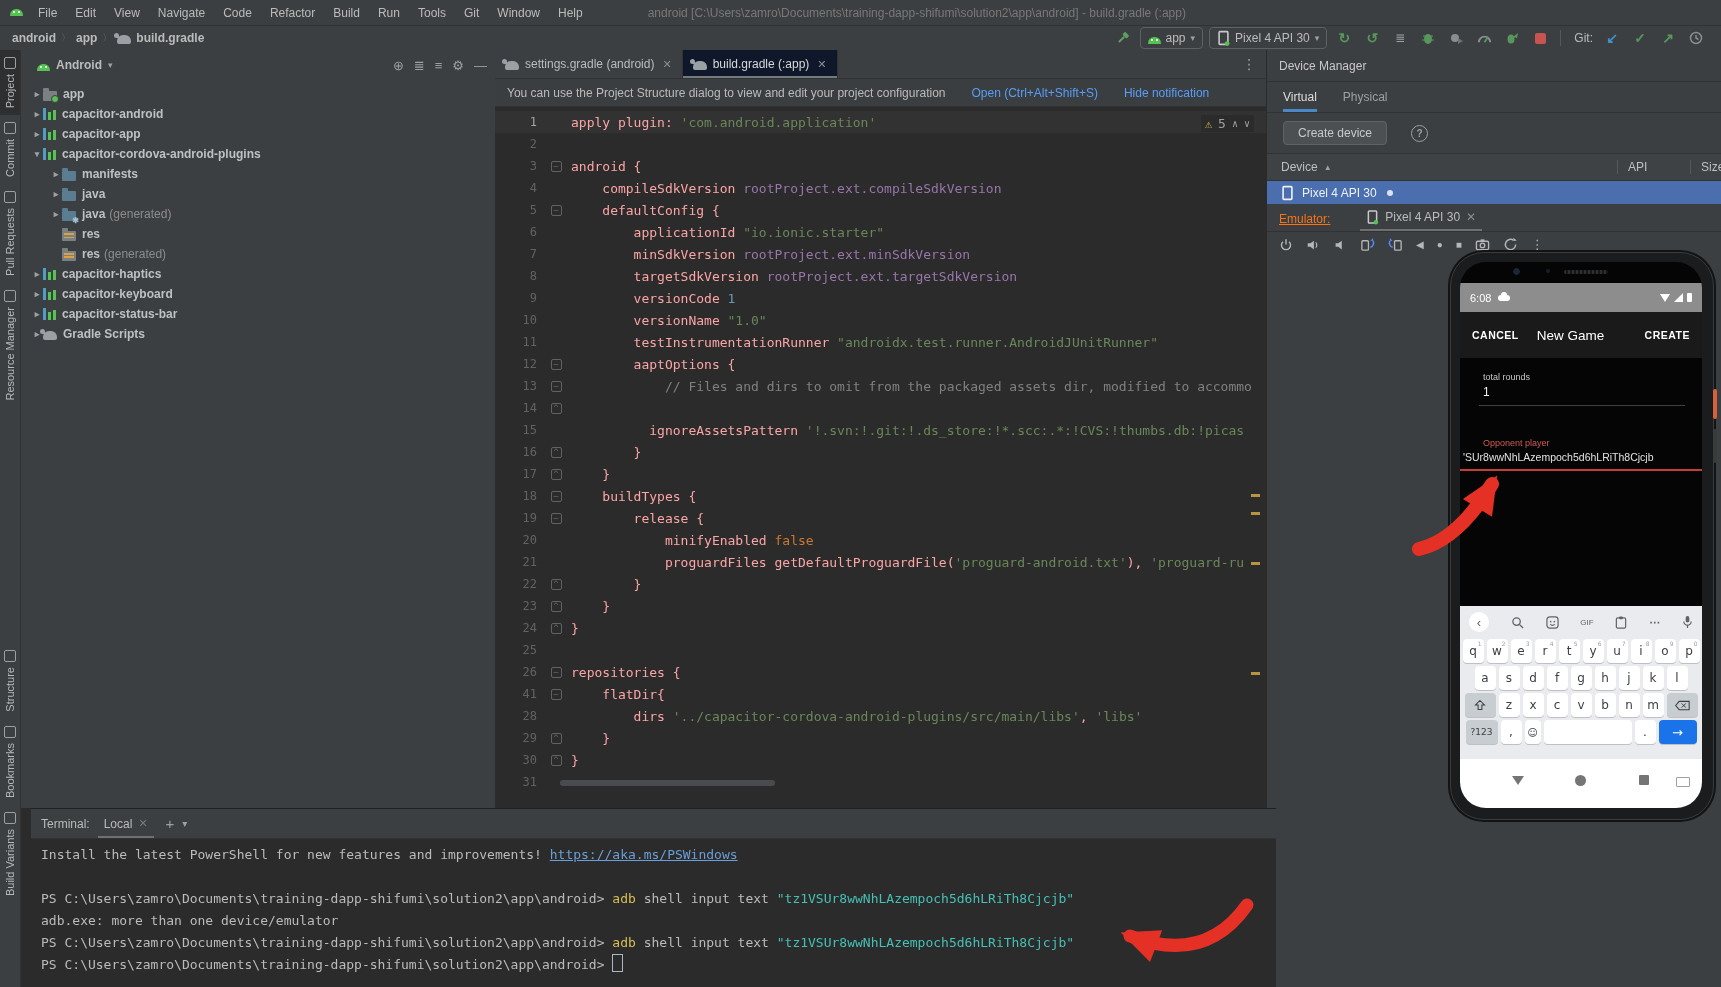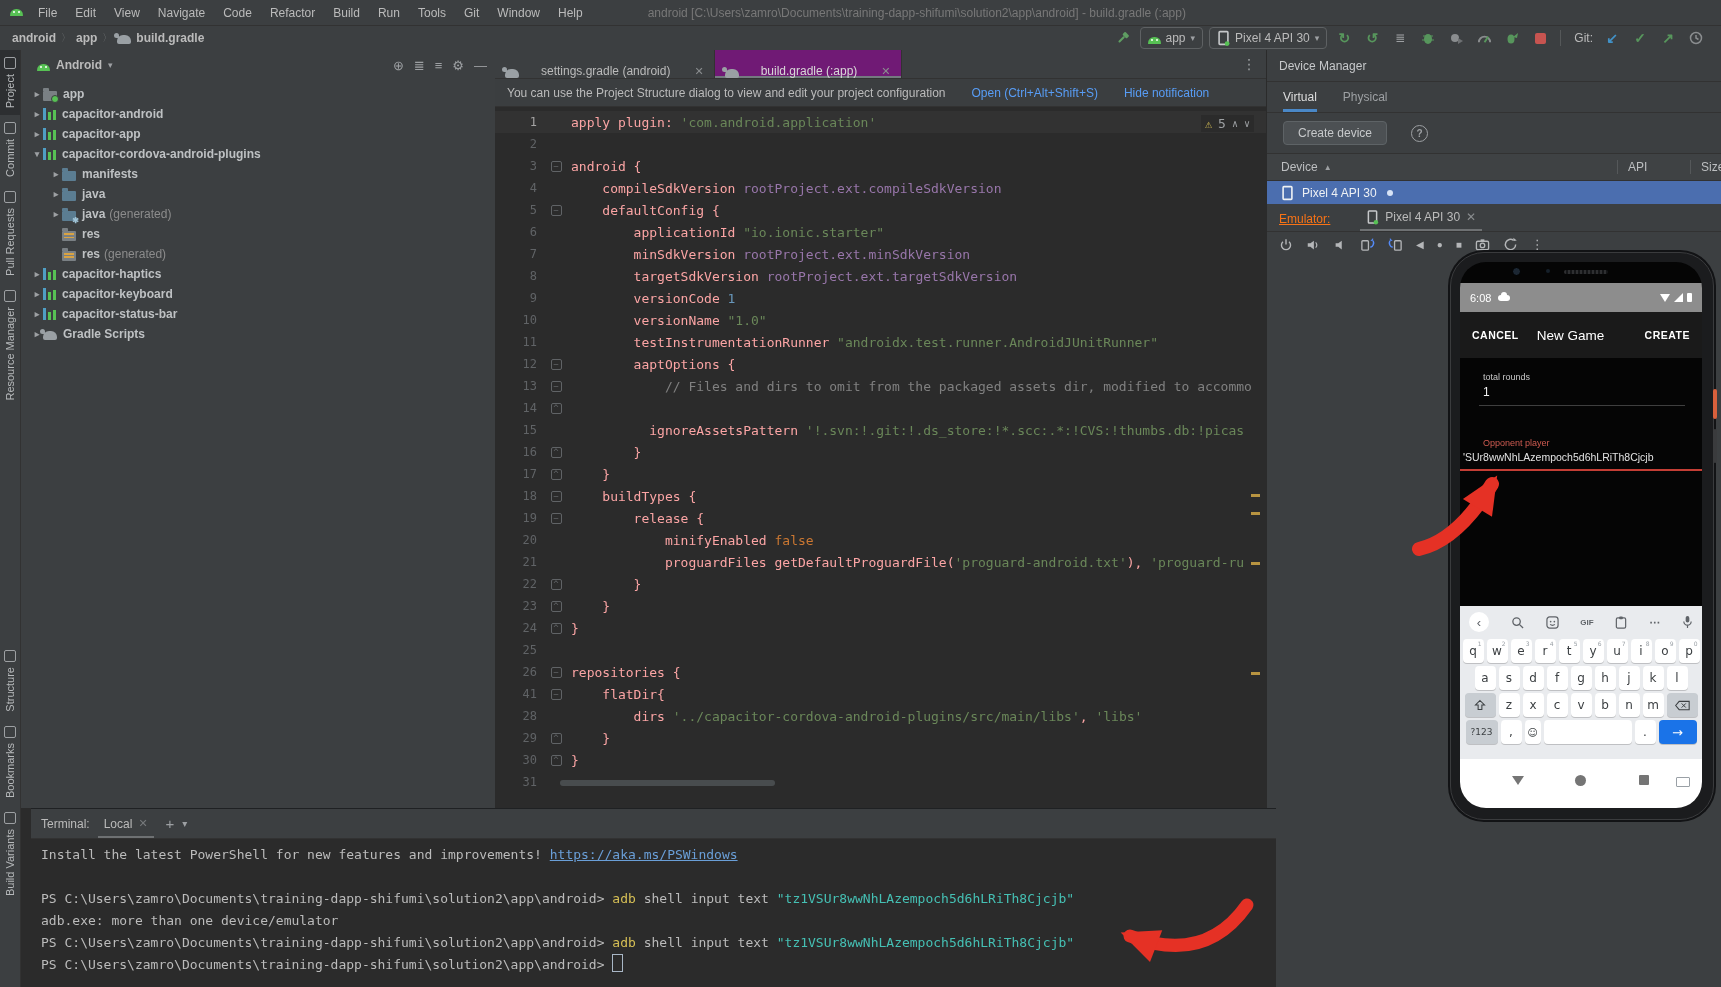--- a/index.html
+++ b/index.html
@@ -52,22 +52,22 @@
   .ic-gradle{width:14px;height:9px;background:#9aa0a4;border-radius:6px 6px 2px 2px;margin-top:3px;}
   .ic-gradle::before{content:"";position:absolute;left:-3px;top:-2px;width:5px;height:5px;background:#9aa0a4;border-radius:50% 50% 0 50%;}
   .ic-android{width:13px;height:7px;background:#57c154;border-radius:7px 7px 1px 1px;margin-top:4px;}
   .ic-android::before,.ic-android::after{content:"";position:absolute;top:2px;width:2px;height:2px;border-radius:50%;background:#fff;}
   .ic-android::before{left:3px;} .ic-android::after{right:3px;}
   .ic-phone{width:9px;height:14px;border:2px solid #c6c8ca;border-radius:2px;}
   .ic-phone.gdot::after{content:"";position:absolute;right:-3px;bottom:-3px;width:6px;height:6px;border-radius:50%;background:#57c154;}
   
   #editor{left:495px;top:50px;width:771px;height:758px;background:#2b2b2b;overflow:hidden;}
   #tabbar{height:28px;background:#3c3f41;border-bottom:1px solid #323232;display:flex;align-items:stretch;}
-  .etab{display:flex;align-items:flex-end;gap:22px;padding:0 10px;border-right:1px solid #323232;color:#bbbbbb;}
-  .etab.active{background:#701a75;color:#d8d8d8;box-shadow:inset 0 -2px 0 #747a80;}
+  .etab{display:flex;align-items:center;gap:6px;padding:0 10px;border-right:1px solid #323232;color:#bbbbbb;}
+  .etab.active{background:#0f172a;color:#d8d8d8;box-shadow:inset 0 -2px 0 #747a80;}
   .etab .x{color:#8a8d8f;font-size:11px;margin-left:2px;}
   #tab-kebab{margin-left:auto;color:#9da0a3;display:flex;align-items:center;padding:0 10px;font-size:14px;}
   #notifbar{height:27px;background:#3b3e40;border-bottom:1px solid #323232;display:flex;align-items:center;padding:0 12px;gap:26px;}
   #notifbar .link{color:#589df6;}
   #code{position:relative;padding-top:4px;font-family:"DejaVu Sans Mono",monospace;font-size:13px;}
   .cline{height:22px;display:flex;align-items:center;white-space:pre;}
   .cline.caret{background:#323232;}
   .lnum{width:42px;text-align:right;padding-right:10px;color:#606366;flex:none;font-size:12px;}
   .cline.caret .lnum{color:#a4a3a3;}
   .fold{width:18px;flex:none;text-align:center;color:#606366;font-size:9px;}
@@ -546,21 +546,21 @@
             </svg>
           </span>
         <span class="sicon">
             <svg width="13" height="13" viewBox="0 0 14 14">
               <rect x="1" y="1" width="12" height="12" rx="3" fill="none" stroke="#5f6368" stroke-width="1.3"></rect>
               <circle cx="5" cy="6" r=".9" fill="#5f6368"></circle>
               <circle cx="9" cy="6" r=".9" fill="#5f6368"></circle>
               <path d="M4.5 9a3.5 3.5 0 0 0 5 0" fill="none" stroke="#5f6368" stroke-width="1.2"></path>
             </svg>
           </span>
-        <span style="font-size:8px;font-weight:bold;">GIF</span>
+        <span style="font-size:8px;font-weight:normal;">GIF</span>
         <span class="sicon">
             <svg width="12" height="13" viewBox="0 0 12 14">
               <rect x="1" y="2" width="10" height="11" rx="1.5" fill="none" stroke="#5f6368" stroke-width="1.3"></rect>
               <rect x="4" y="0.5" width="4" height="3" rx="1" fill="#5f6368"></rect>
             </svg>
           </span>
         <span style="font-size:11px;font-weight:bold;">⋯</span>
         <span class="sicon">
             <svg width="11" height="14" viewBox="0 0 12 15">
               <rect x="4" y="1" width="4" height="7" rx="2" fill="#5f6368"></rect>

